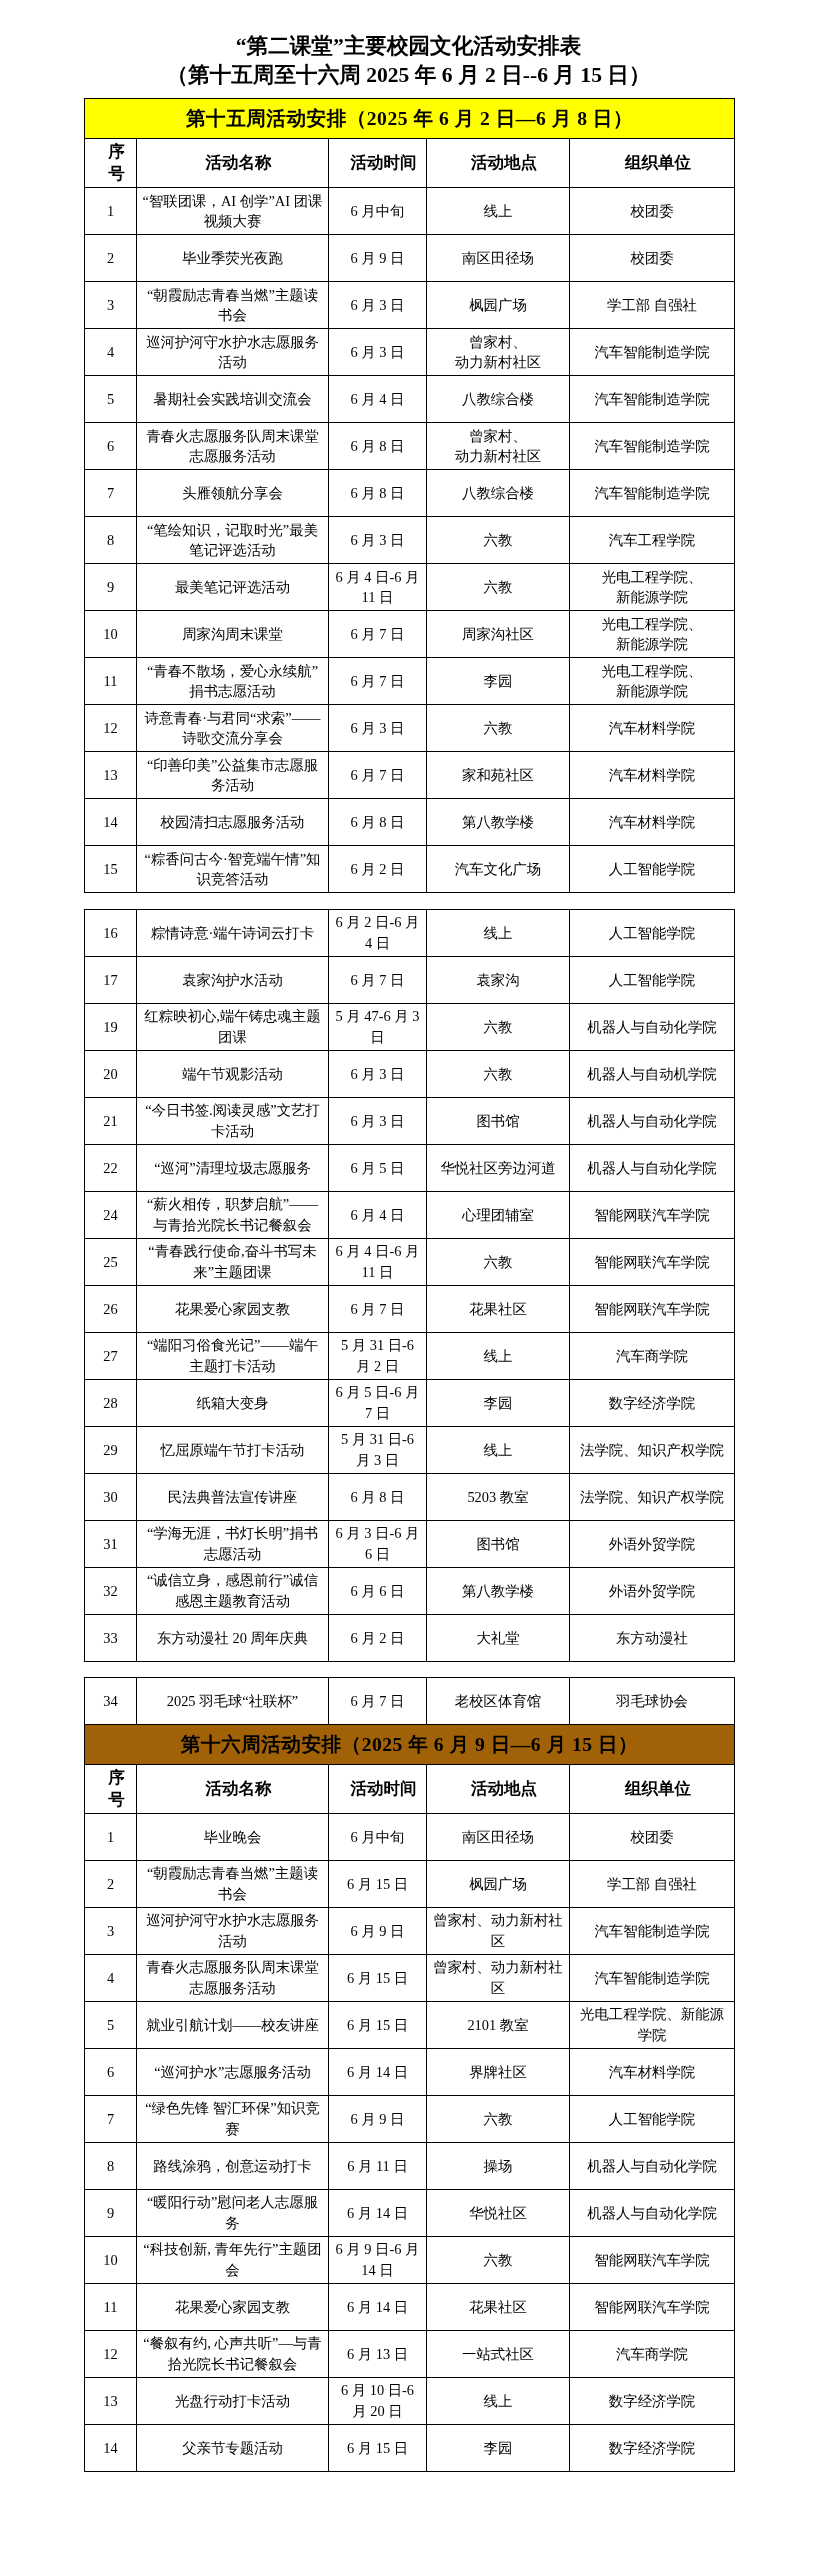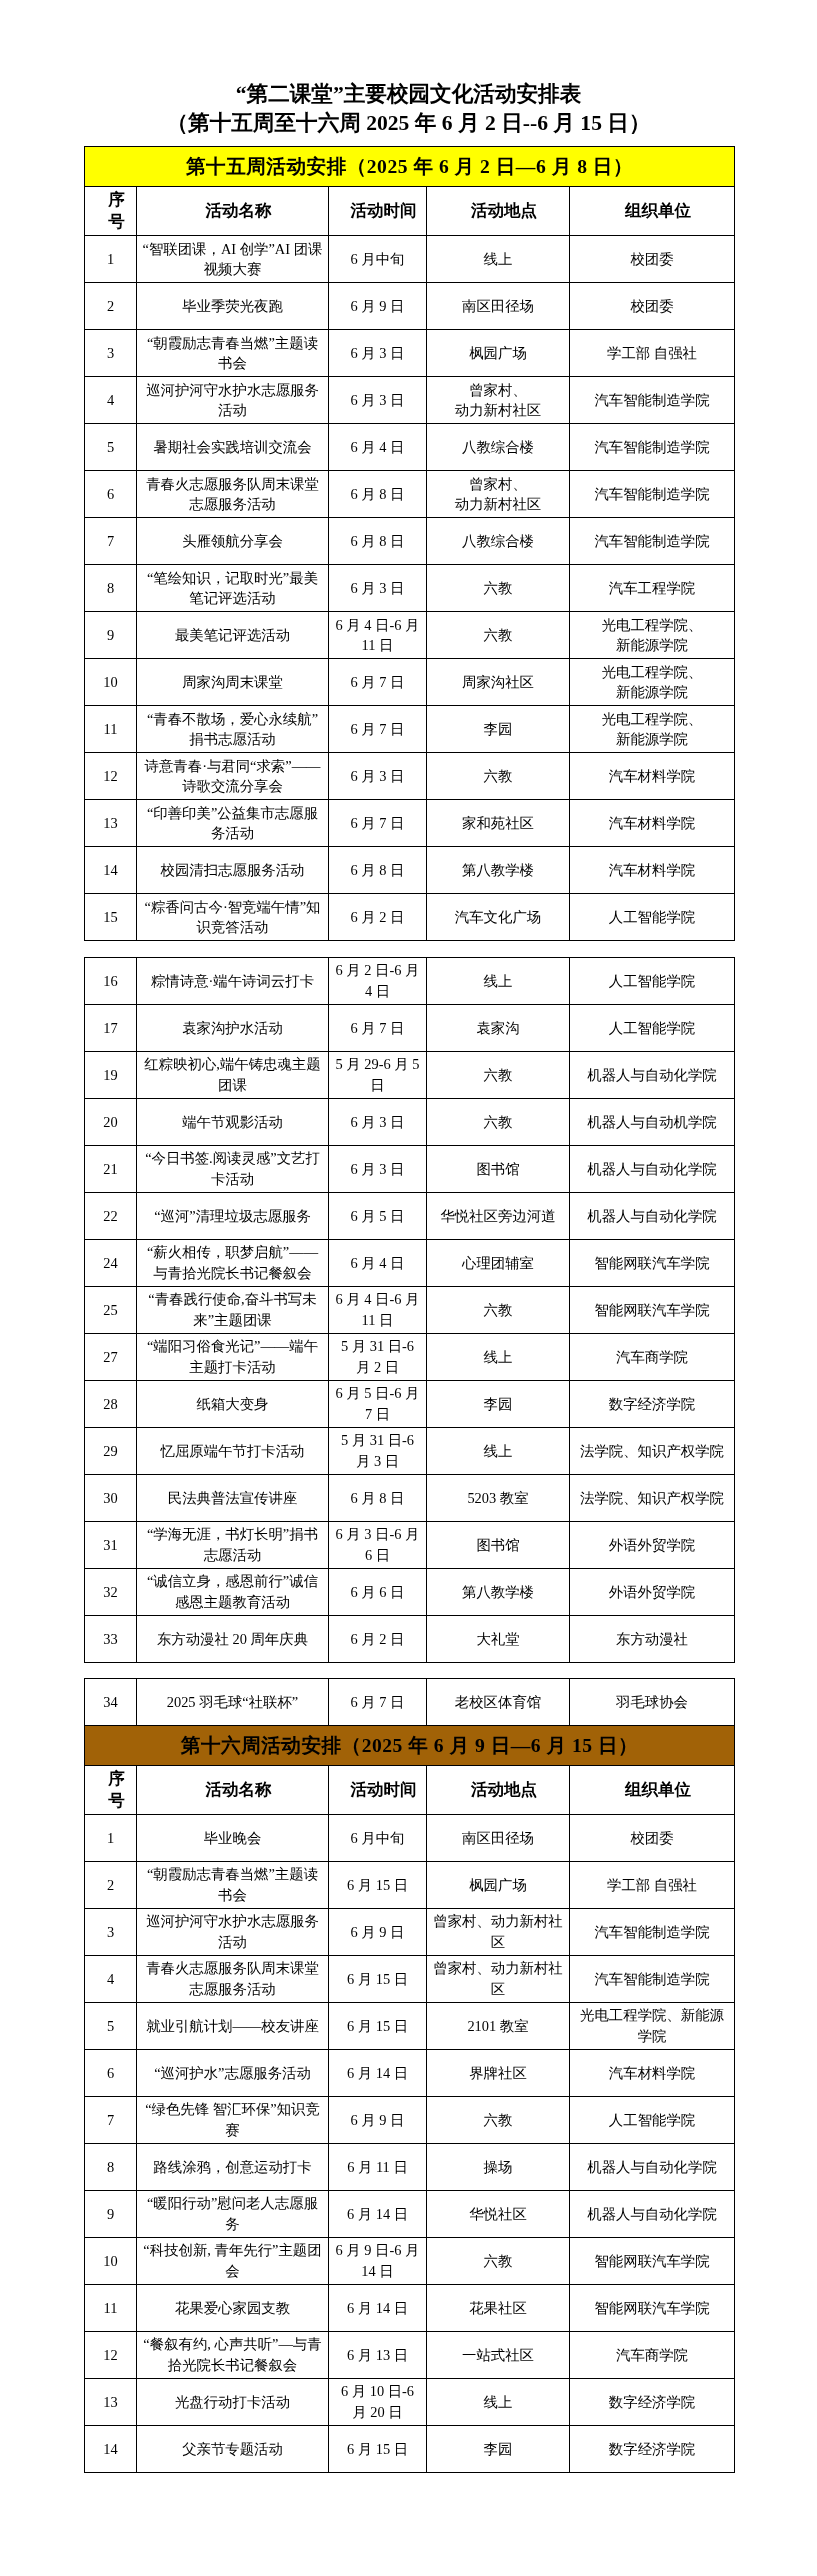--- a/index.html
+++ b/index.html
@@ -9,21 +9,20 @@
   }
   body {
     width: 817px;
     min-height: 2785px;
     font-family: "Liberation Serif", "DejaVu Serif", serif;
     color: #000000;
   }
   .title-block {
     padding-top: 32px;
     margin-bottom: 9.3px;
-    margin-top: 48px;
   }
   .doc-title {
     margin: 0;
     text-align: center;
     font-size: 21.6px;
     font-weight: bold;
     line-height: 1.32;
     font-family: "Liberation Serif", "DejaVu Serif", serif;
   }
   #tables-root {
@@ -229,21 +228,21 @@
           <tr class="data-row">
     <td class="c-seq">17</td>
     <td class="c-name">袁家沟护水活动</td>
     <td class="c-time">6 月 7 日</td>
     <td class="c-place">袁家沟</td>
     <td class="c-org">人工智能学院</td>
   </tr>
           <tr class="data-row">
     <td class="c-seq">19</td>
     <td class="c-name">红粽映初心,端午铸忠魂主题团课</td>
-    <td class="c-time">5 月 29-6 月 5 日</td>
+    <td class="c-time">5 月 47-6 月 3 日</td>
     <td class="c-place">六教</td>
     <td class="c-org">机器人与自动化学院</td>
   </tr>
           <tr class="data-row">
     <td class="c-seq">20</td>
     <td class="c-name">端午节观影活动</td>
     <td class="c-time">6 月 3 日</td>
     <td class="c-place">六教</td>
     <td class="c-org">机器人与自动机学院</td>
   </tr>
@@ -266,20 +265,27 @@
     <td class="c-name">“薪火相传，职梦启航”——与青拾光院长书记餐叙会</td>
     <td class="c-time">6 月 4 日</td>
     <td class="c-place">心理团辅室</td>
     <td class="c-org">智能网联汽车学院</td>
   </tr>
           <tr class="data-row">
     <td class="c-seq">25</td>
     <td class="c-name">“青春践行使命,奋斗书写未来”主题团课</td>
     <td class="c-time">6 月 4 日-6 月 11 日</td>
     <td class="c-place">六教</td>
+    <td class="c-org">智能网联汽车学院</td>
+  </tr>
+          <tr class="data-row">
+    <td class="c-seq">26</td>
+    <td class="c-name">花果爱心家园支教</td>
+    <td class="c-time">6 月 7 日</td>
+    <td class="c-place">花果社区</td>
     <td class="c-org">智能网联汽车学院</td>
   </tr>
           <tr class="data-row">
     <td class="c-seq">27</td>
     <td class="c-name">“端阳习俗食光记”——端午主题打卡活动</td>
     <td class="c-time">5 月 31 日-6 月 2 日</td>
     <td class="c-place">线上</td>
     <td class="c-org">汽车商学院</td>
   </tr>
           <tr class="data-row">

